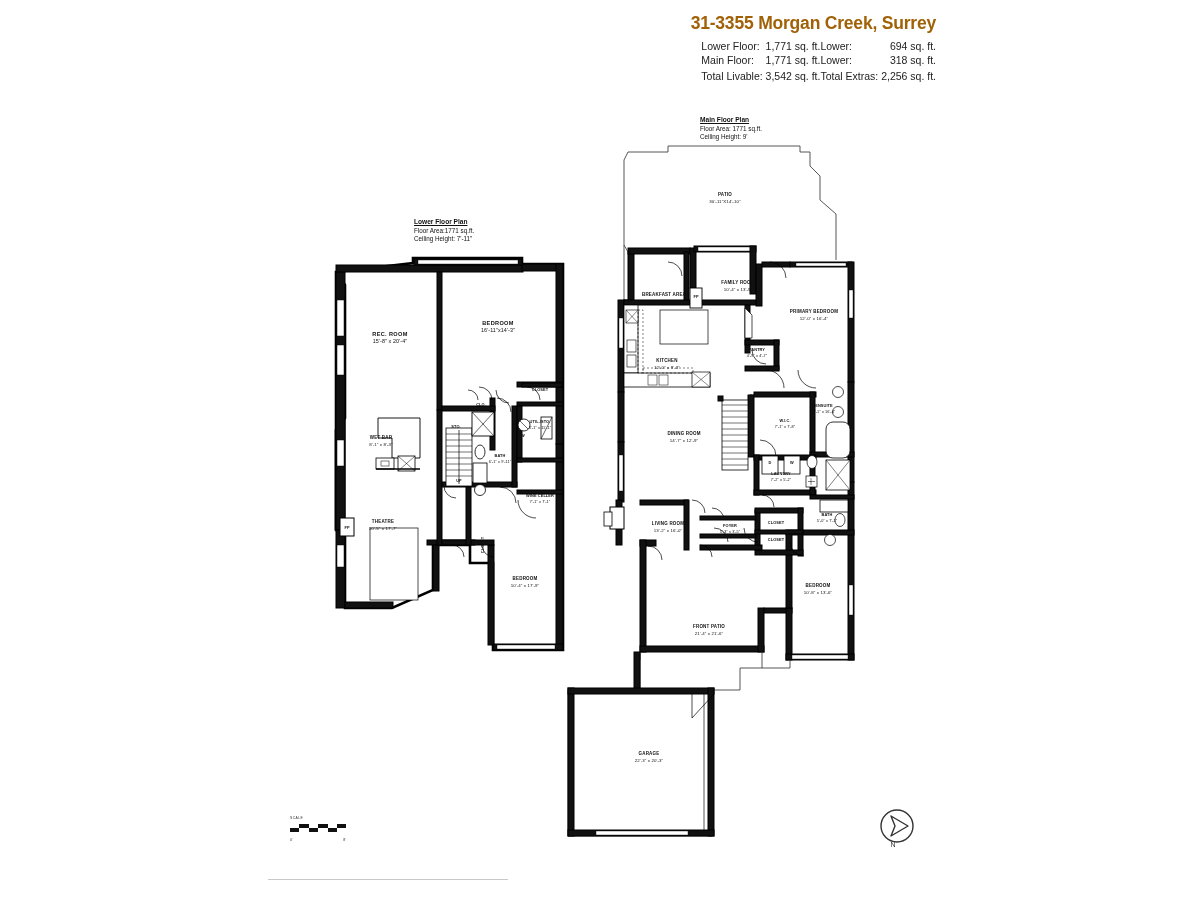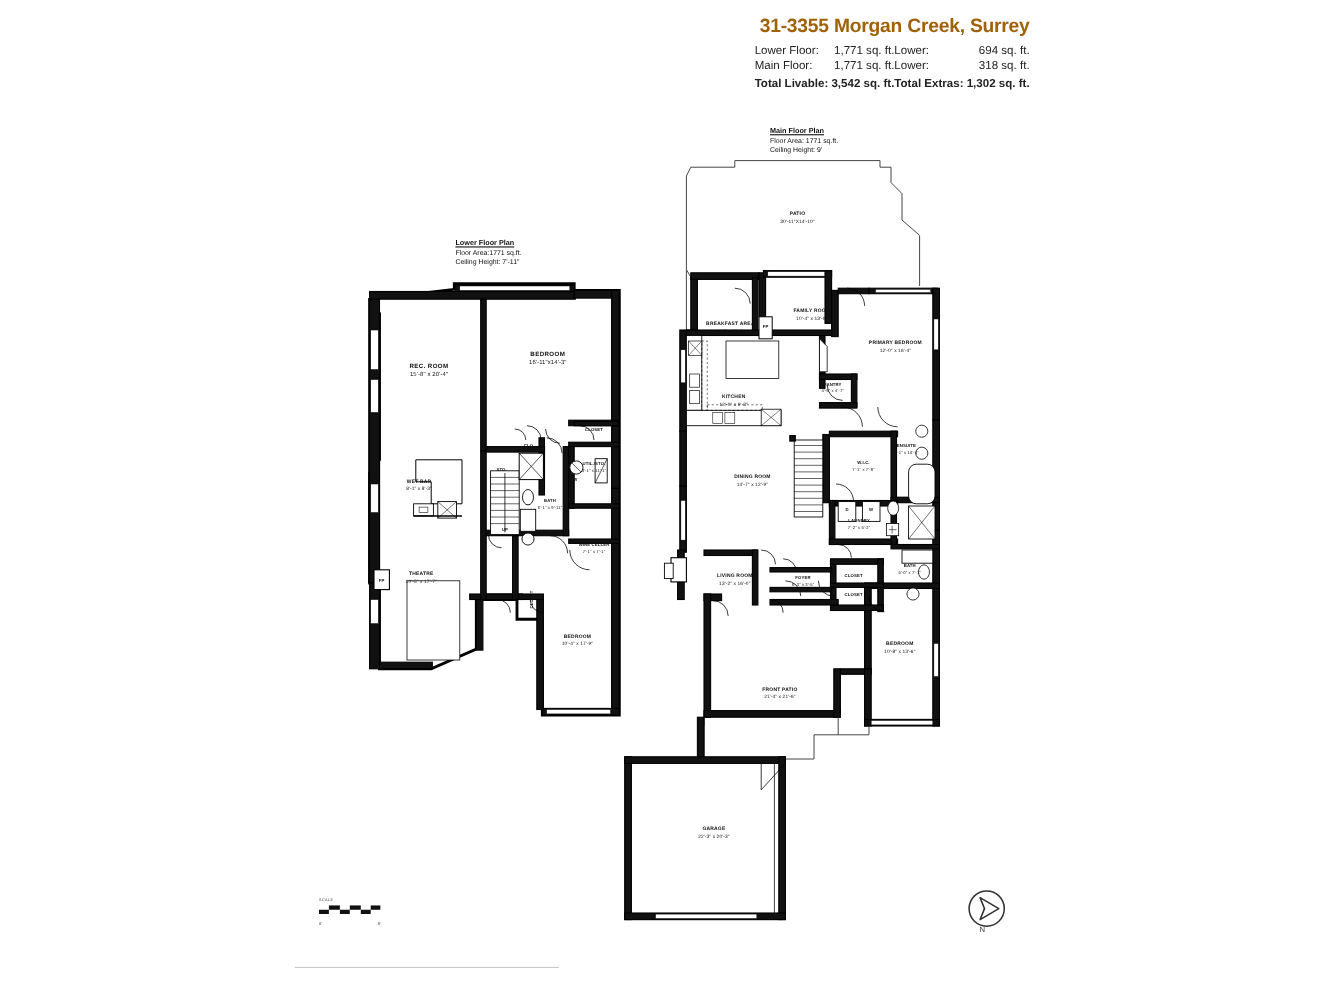--- a/index.html
+++ b/index.html
@@ -10,21 +10,21 @@
   
   .header{position:absolute;left:636px;top:12px;width:300px;text-align:right;}
   .title{font-size:17.5px;font-weight:bold;letter-spacing:-0.2px;color:#a16207;line-height:22px;white-space:nowrap;}
   .stats{margin-top:6px;font-size:10.5px;color:#222;}
   .stats table{border-collapse:collapse;margin-left:auto;}
   .stats td{padding:0 0 1px 0;white-space:nowrap;line-height:12.5px;font-size:10.5px;}
   .lbl{text-align:left;padding-right:5px;}
   .val{padding-right:14px;}
   .lbl2{text-align:left;padding-right:5px;}
   .val2{text-align:right;}
-  .totrow td{font-weight:bold;padding-top:3px;text-align:right;}
+  .totrow td{font-weight:normal;padding-top:3px;text-align:right;}
   .tot-l{text-align:left;padding-right:16px;white-space:nowrap;}
   .tot-r{text-align:left;white-space:nowrap;}
 
   
   .plan-note{position:absolute;font-size:6.3px;color:#111;line-height:8px;}
   .plan-note .pn-t{font-weight:bold;text-decoration:underline;font-size:6.6px;display:block;margin-bottom:1px;}
 
   
   svg.plan{position:absolute;left:0;top:0;width:1200px;height:900px;}
 
@@ -71,21 +71,21 @@
           <td class="val2">694 sq. ft.</td>
         </tr>
         <tr>
           <td class="lbl">Main Floor:</td>
           <td class="val">1,771 sq. ft.</td>
           <td class="lbl2">Lower:</td>
           <td class="val2">318 sq. ft.</td>
         </tr>
         <tr class="totrow">
           <td class="tot-l" colspan="2">Total Livable: 3,542 sq. ft.</td>
-          <td class="tot-r" colspan="2">Total Extras: 1,302 sq. ft.</td>
+          <td class="tot-r" colspan="2">Total Extras: 2,256 sq. ft.</td>
         </tr>
       </tbody>
         </table>
     </div>
   </div>
 
   <div class="plan-note" style="left:414px;top:218px;">
     <span class="pn-t">Lower Floor Plan</span>
     <span>Floor Area:1771 sq.ft.</span><br>
     <span>Ceiling Height: 7'-11"</span>

